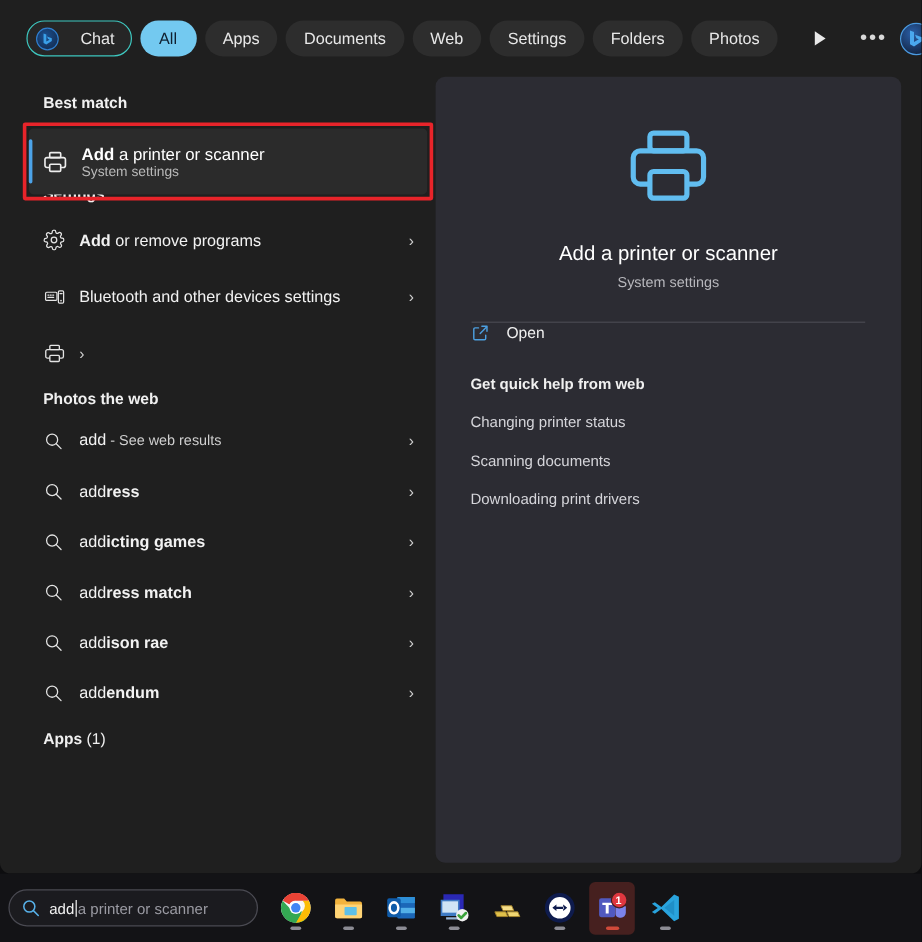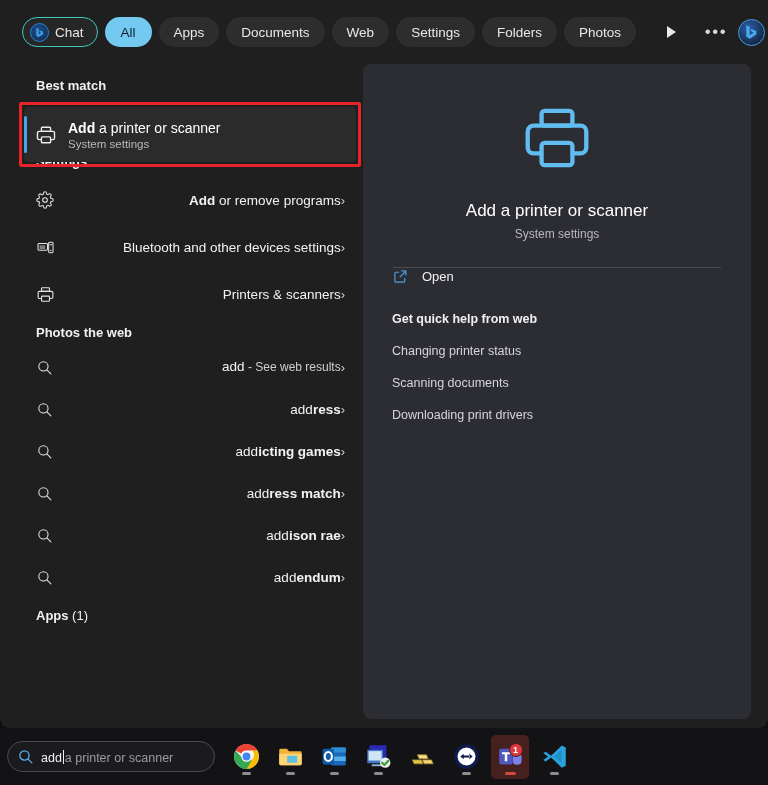--- a/index.html
+++ b/index.html
@@ -41,21 +41,21 @@
     display: flex;
     align-items: center;
     padding: 0 15px;
     white-space: nowrap;
     cursor: pointer;
   }
   .pill-chat {
     background: #262626;
     border: 1.5px solid #3ec8c0;
     padding: 0 13px 0 7px;
-    gap: 6px;
+    gap: 18px;
   }
   .pill-active {
     background: #73c9f0;
     color: #102030;
     font-weight: 400;
     padding: 0 16px;
   }
   .bing-mini {
     width: 19px; height: 19px;
     border-radius: 50%;
@@ -161,21 +161,20 @@
     width: 30px;
     flex: 0 0 auto;
     display: flex; align-items: center; justify-content: flex-start;
     color: #e4e4e4;
   }
   .row-label {
     flex: 1 1 auto;
     color: #f2f2f2;
     font-size: 13.5px;
     line-height: 17px;
-    text-align: right;
   }
   .row-label b { font-weight: bold; }
   .chev {
     flex: 0 0 auto;
     color: #cfcfcf;
     font-size: 13px;
   }
   .gap-sm { height: 10px; }
   .gap-xs { height: 6px; }
 
@@ -409,23 +408,20 @@
     </div>
 
     <div class="row">
       <span class="row-ico">
         <svg width="19" height="19" viewBox="0 0 24 24" fill="none" stroke="currentColor" stroke-width="1.4" stroke-linejoin="round">
           <rect x="7" y="3.5" width="10" height="4.5" rx="1"></rect>
           <path d="M4.5 8h15a1.8 1.8 0 011.8 1.8v5.4a1.8 1.8 0 01-1.8 1.8H17M7 17H4.5a1.8 1.8 0 01-1.8-1.8V9.8A1.8 1.8 0 014.5 8"></path>
           <rect x="7" y="14" width="10" height="6.5" rx="1"></rect>
         </svg>
       </span>
-      <span class="row-label">
-        <span>Printers &amp; scanners</span>
-      </span>
       <span class="chev">›</span>
     </div>
 
     <div class="gap-sm"></div>
 
     <div class="section-head">Photos the web</div>
     <div class="gap-xs"></div>
 
     <div class="row">
       <span class="row-ico">

